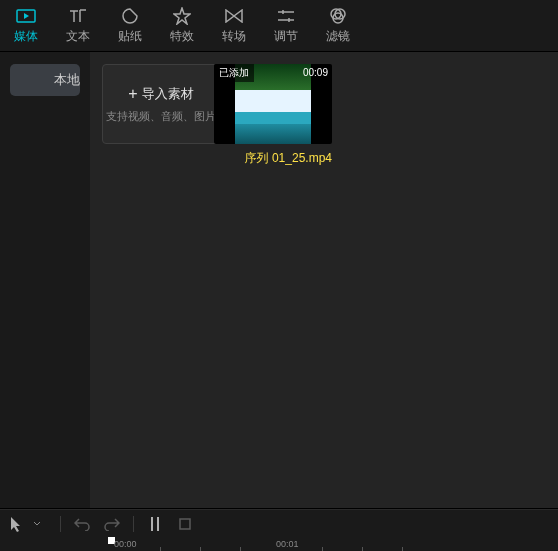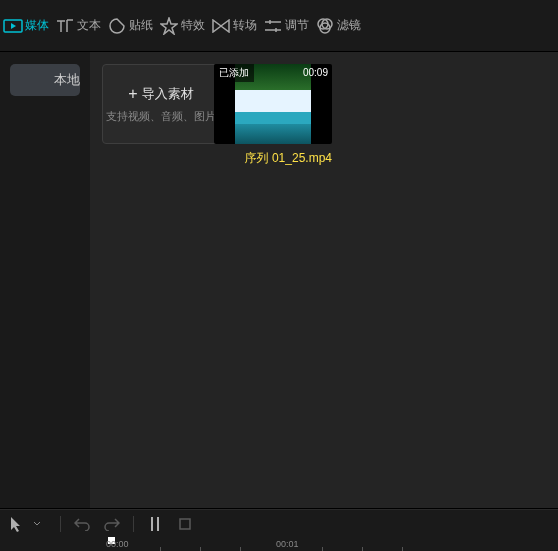--- a/index.html
+++ b/index.html
@@ -1,18 +1,18 @@
 <!DOCTYPE html>
 <html><head>
 <meta charset="utf-8">
 <style>
 *{margin:0;padding:0;box-sizing:border-box;font-family:"Microsoft YaHei",sans-serif}
 body{background:#0e0e0e;width:558px;height:551px;overflow:hidden;color:#c8c8c8}
 .top-tabs{display:flex;height:52px;background:#1a1a1a;border-bottom:1px solid #000}
-.top-tab{width:52px;display:flex;flex-direction:row;align-items:center;justify-content:center;gap:2px;cursor:pointer;font-size:12px;color:#a8a8a8}
+.top-tab{width:52px;display:flex;flex-direction:column;align-items:center;justify-content:center;gap:2px;cursor:pointer;font-size:12px;color:#a8a8a8}
 .top-tab.active{color:#00c1d4}
 .top-tab .ic{width:20px;height:20px;display:flex;align-items:center;justify-content:center}
 .top-tab svg{stroke:currentColor;fill:none;stroke-width:1.5}
 .body{display:flex;height:456px;background:#1a1a1a}
 .sidebar{width:90px;background:#1a1a1a;padding:12px 10px;display:flex;flex-direction:column;gap:10px}
 .side-btn{height:32px;border-radius:5px;display:flex;align-items:center;justify-content:flex-end;font-size:13px;color:#d0d0d0;cursor:pointer;background:transparent}
 .side-btn.active{background:#3a3e44}
 .side-btn .tri{display:inline-block;margin-right:5px;border-left:5px solid #d0d0d0;border-top:4px solid transparent;border-bottom:4px solid transparent}
 .main{flex:1;background:#242424;padding:12px;overflow:hidden}
 .row{display:flex;gap:16px;align-items:flex-start}
@@ -165,21 +165,21 @@
         </svg>
       </div>
     <div class="tool box">
         <svg width="14" height="14" viewBox="0 0 14 14">
           <rect x="2" y="2" width="10" height="10"></rect>
         </svg>
       </div>
   </div>
   <div class="ruler">
     <div class="playhead"></div>
-    <span class="t" style="left:6px">00:00</span>
+    <span class="t" style="left:14px">00:00</span>
     <span class="mk" style="left:60px"></span>
       <span class="mk" style="left:100px"></span>
       <span class="mk" style="left:140px"></span>
     <span class="t" style="left:176px">00:01</span>
     <span class="mk" style="left:222px"></span>
       <span class="mk" style="left:262px"></span>
       <span class="mk" style="left:302px"></span>
   </div>
 </div>
 

